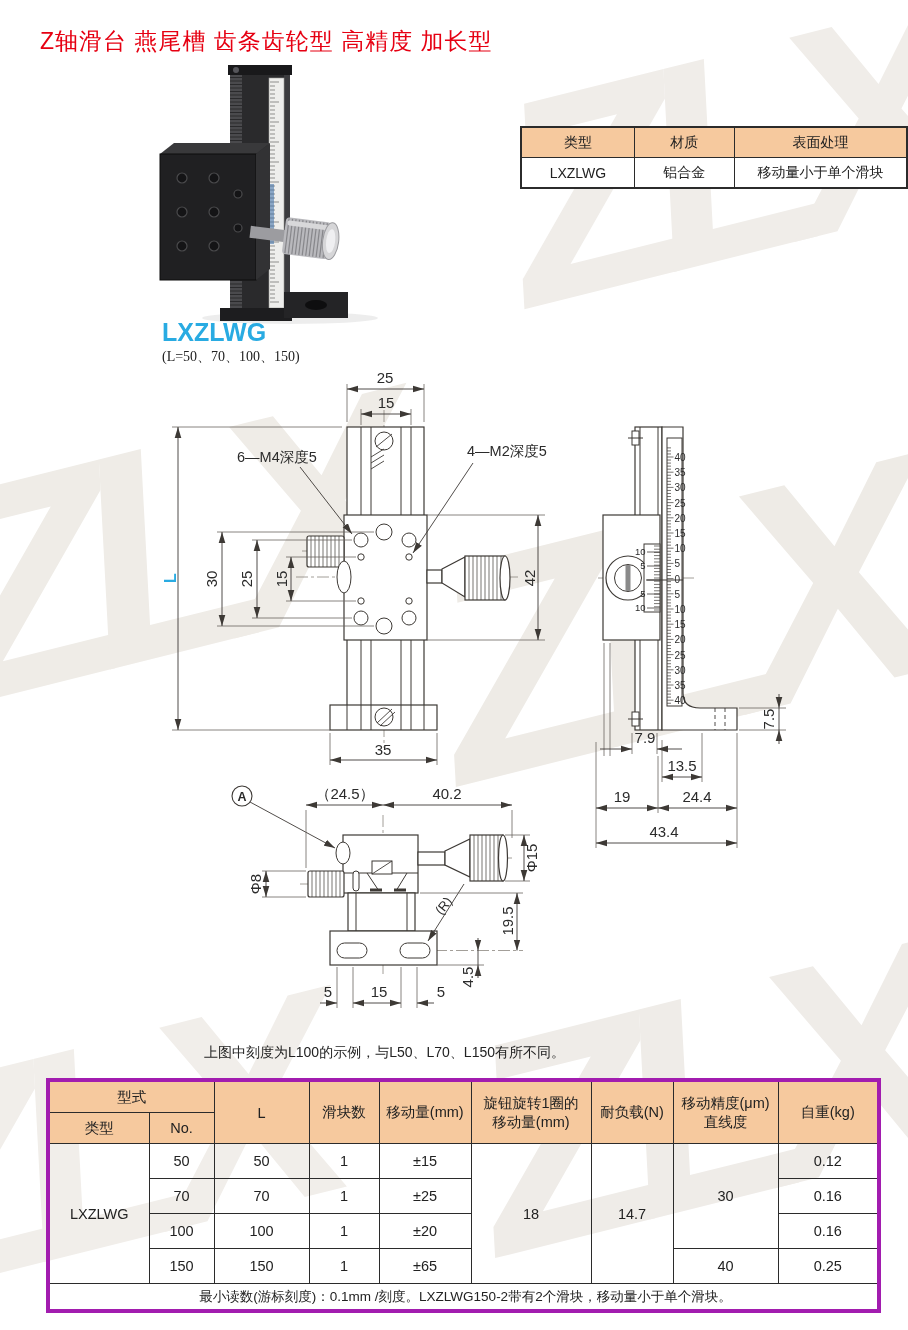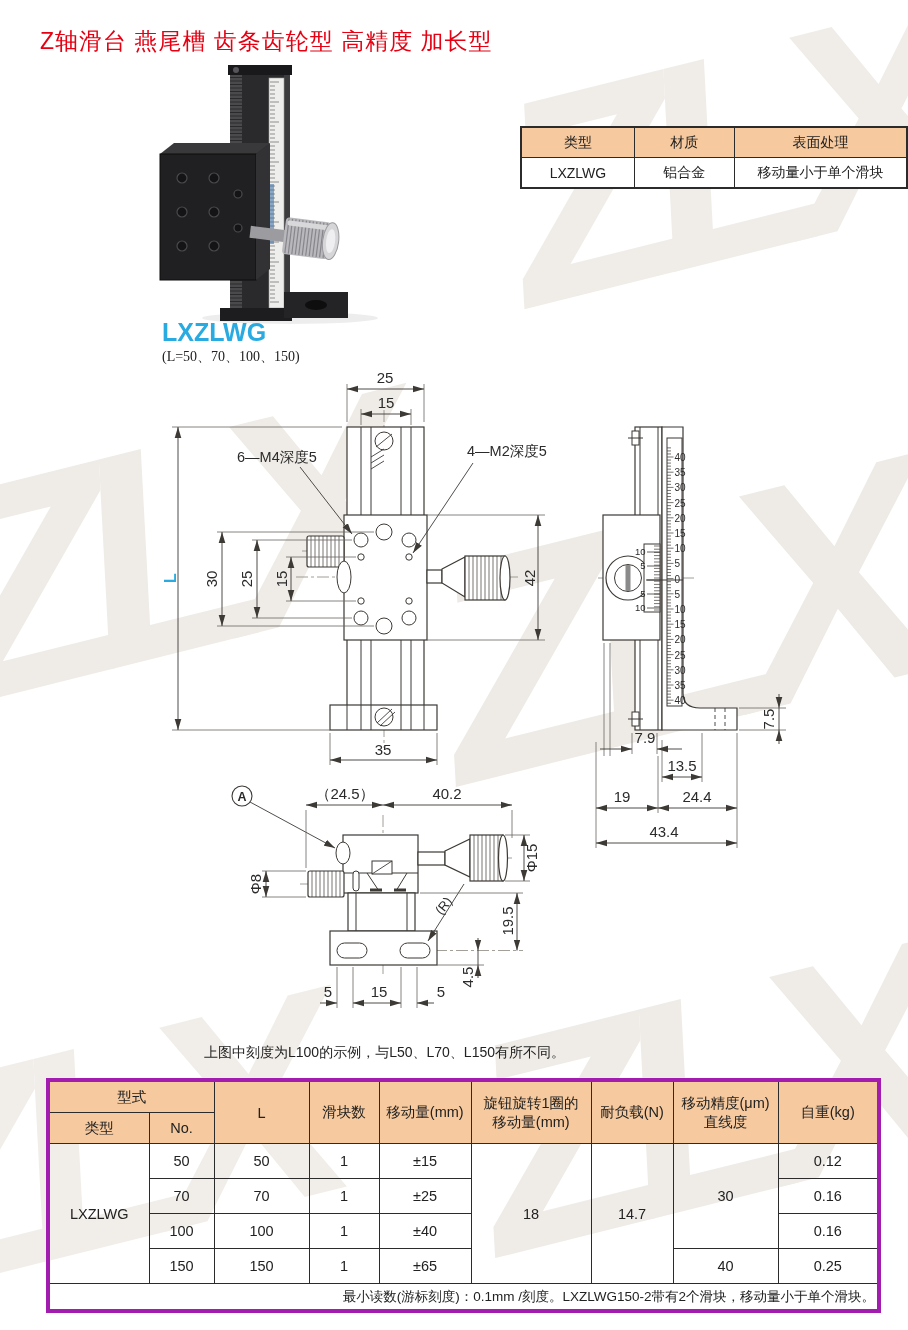--- a/index.html
+++ b/index.html
@@ -52,21 +52,21 @@
     border:4px solid #a21caf;
     font-size:14.5px;table-layout:fixed;
   }
   .spec-table th,.spec-table td{
     border:1px solid #2b2b2b;text-align:center;padding:0 2px;
     font-weight:normal;background:transparent;
   }
   .spec-table thead th{background:#f6c99e;height:30px;}
   .spec-table tbody td{height:34px;margin-top:20px;}
   .spec-table .note-cell{
-    text-align:right;font-size:13.5px;height:25px;padding-left:6px;
+    text-align:center;font-size:13.5px;height:25px;padding-left:6px;
   }
   
   .drawing-layer{position:absolute;left:0;top:0;z-index:2;pointer-events:none;}
   .photo-svg{position:absolute;left:150px;top:64px;z-index:2;}
   .note-line{
     position:absolute;left:160px;top:1044px;z-index:3;
     font-size:14px;color:#222;margin-left:44px;
   }
   svg text{font-family:"Liberation Sans",sans-serif;fill:#2b2b2b;}
   .dim{font-size:15px;text-anchor:middle;}
@@ -691,21 +691,21 @@
       <td>70</td>
       <td>70</td>
       <td>1</td>
       <td>±25</td>
       <td>0.16</td>
     </tr>
     <tr>
       <td>100</td>
       <td>100</td>
       <td>1</td>
-      <td>±40</td>
+      <td>±20</td>
       <td>0.16</td>
     </tr>
     <tr>
       <td>150</td>
       <td>150</td>
       <td>1</td>
       <td>±65</td>
       <td>40</td>
       <td>0.25</td>
     </tr>

